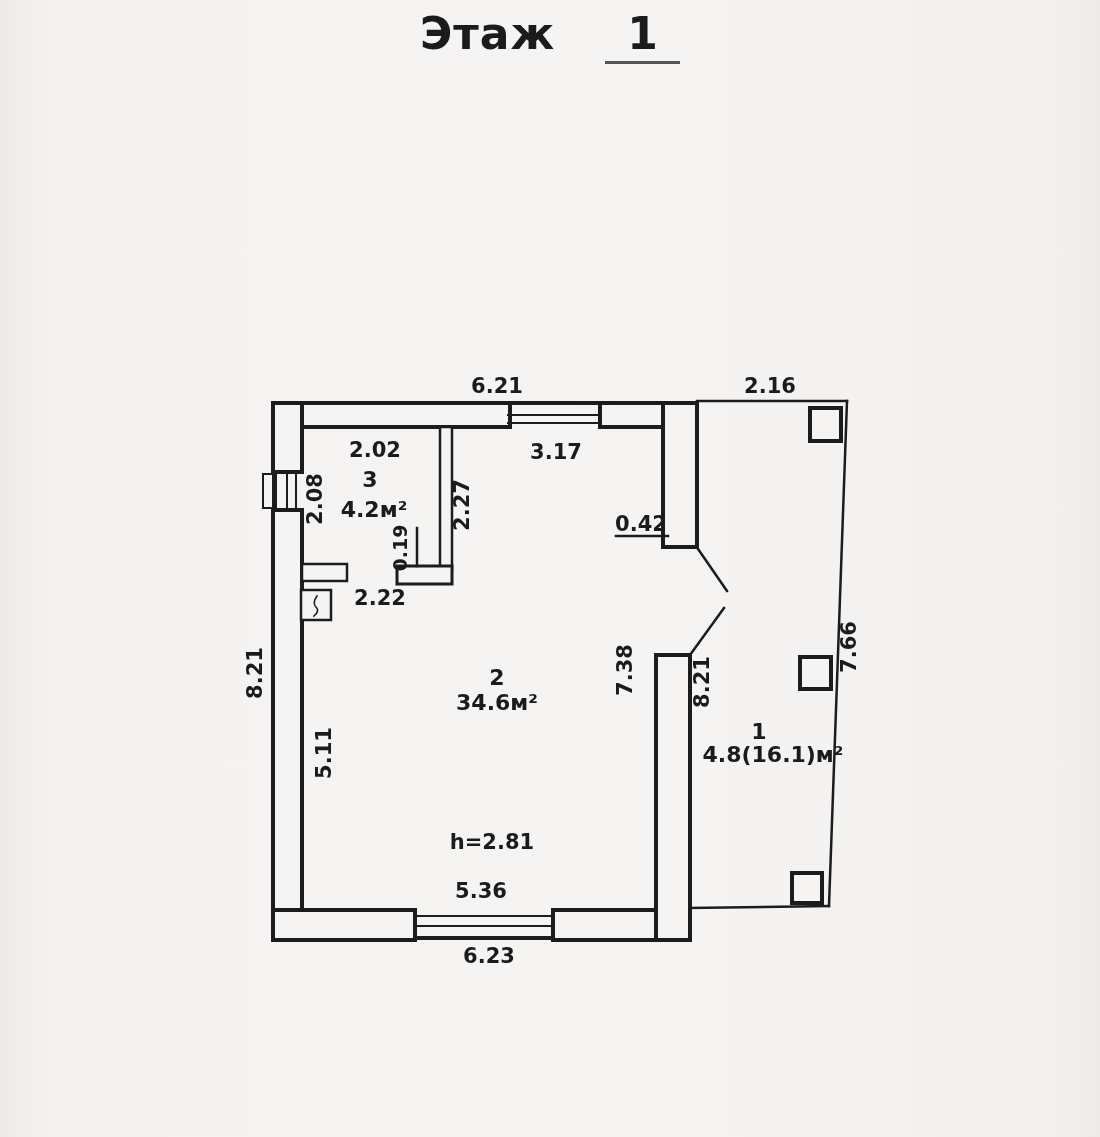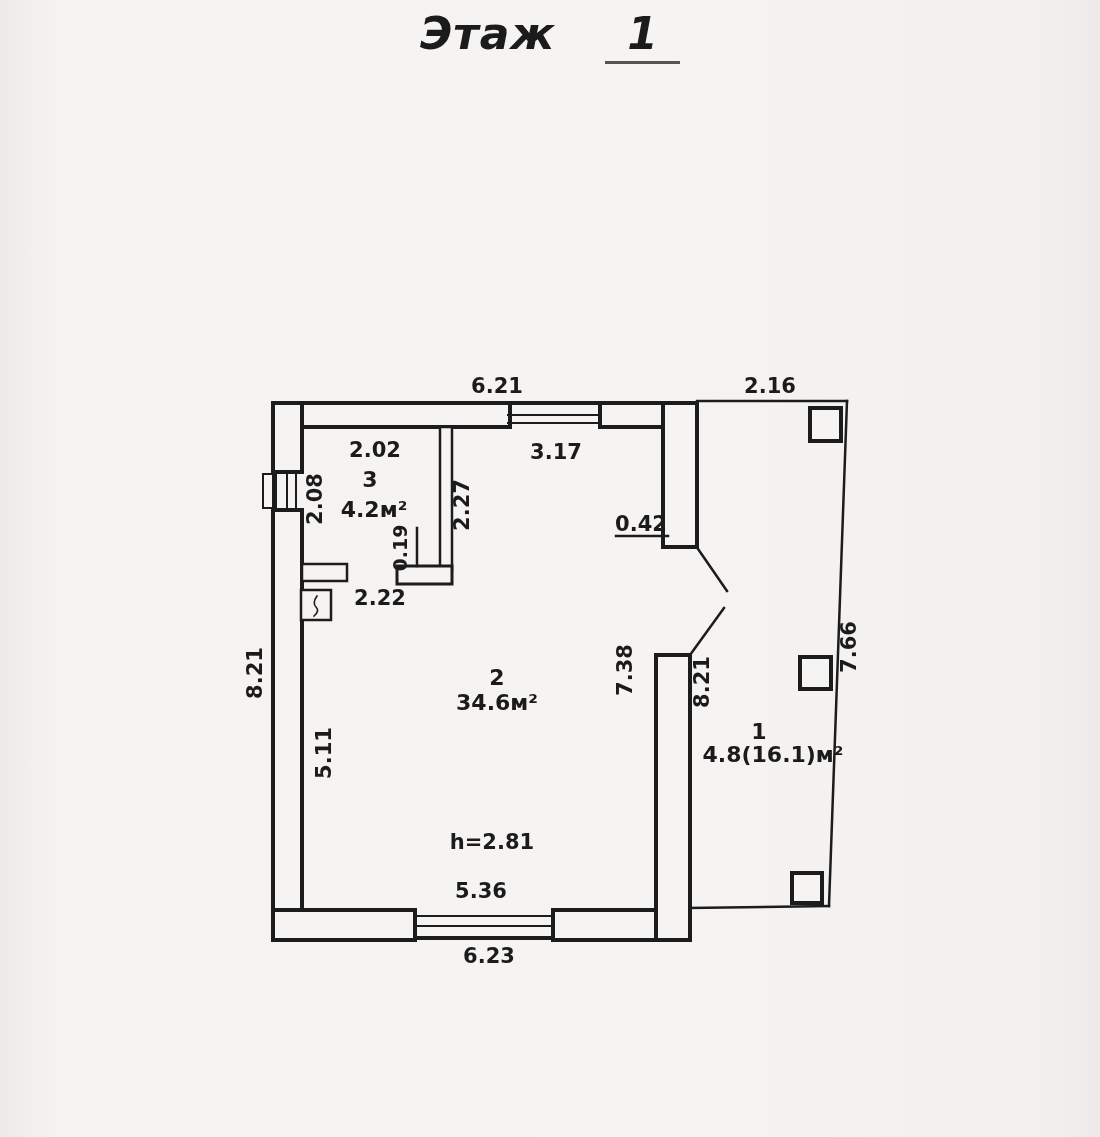--- a/index.html
+++ b/index.html
@@ -5,21 +5,20 @@
   html,body{margin:0;padding:0;}
   body{
     width:1100px;height:1137px;position:relative;overflow:hidden;
     background:linear-gradient(90deg,#edebe9 0%,#f5f3f1 5%,#f6f4f2 60%,#f2f0ee 96%,#ecebe9 100%);
     font-family:"DejaVu Sans","Liberation Sans",sans-serif;
   }
   .title{
     position:absolute;left:0;top:8px;width:1100px;height:60px;
     display:flex;justify-content:center;align-items:baseline;gap:50px;
     color:#1b1b1b;
-    font-style:italic;
   }
   .title .word{font-size:44px;font-weight:700;letter-spacing:1px;}
   .title .num{font-size:44px;font-weight:700;padding:0 22px 2px 22px;border-bottom:3px solid #555;}
   svg text{
     font-family:"DejaVu Sans","Liberation Sans",sans-serif;
     font-weight:700;fill:#1b1b1b;
   }
   .dim{font-size:21px;}
   .dim-sm{font-size:19px;}
   .room-num{font-size:22px;}

